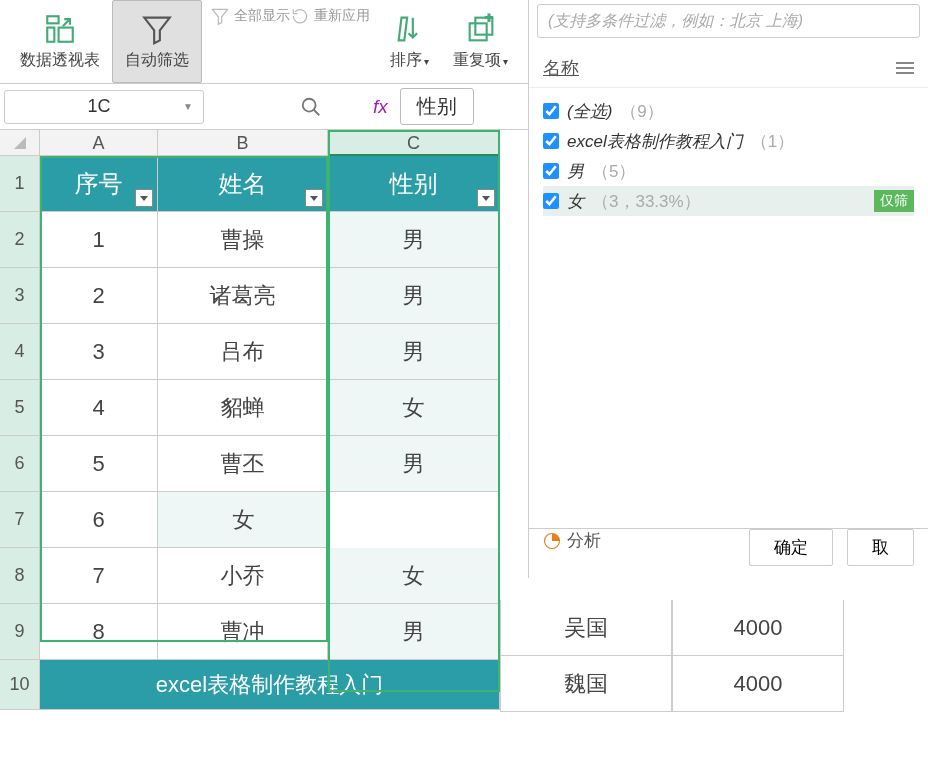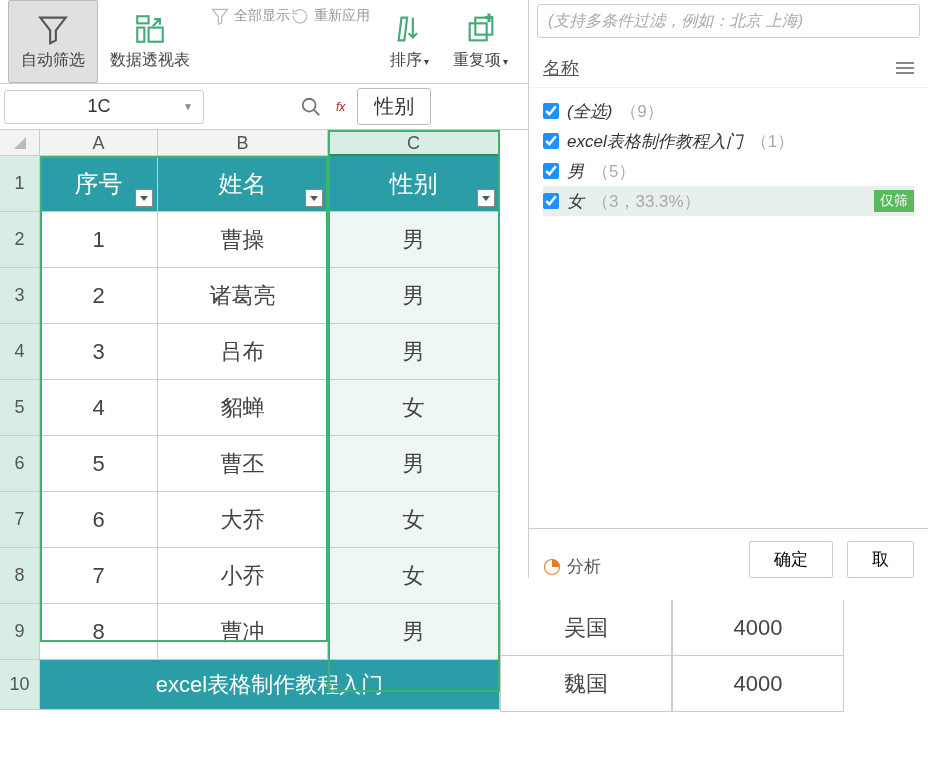--- a/index.html
+++ b/index.html
@@ -13,21 +13,21 @@
 .tool-sub { display: flex; justify-content: center; padding: 0 8px; font-size: 14px; color: #999; }
 .tool-sub-item { display: flex; align-items: center; height: 32px; gap: 4px; }
 .tool-sub-item svg { width: 20px; height: 20px; }
 
 .namebox-row { display: flex; align-items: center; height: 46px; border-bottom: 1px solid #ccc; padding: 8px 4px; gap: 6px; }
 .namebox { width: 200px; height: 34px; border: 1px solid #ccc; border-radius: 3px; display: flex; align-items: center; padding: 0 10px; font-size: 18px; color: #333; position: relative; }
 .namebox-text { flex: 1; text-align: center; }
 .namebox .caret { font-size: 10px; color: #888; }
 .fx-icons { display: flex; gap: 14px; margin-left: 90px; align-items: center; }
 .fx-icons svg { width: 22px; height: 22px; }
-.fx-text { font-style: italic; font-size: 12px; color: #b91c1c; }
+.fx-text { font-style: italic; font-size: 19px; color: #a21caf; margin-left: 37px; }
 .formula-preview { border: 1px solid #bbb; border-radius: 3px; padding: 4px 16px; font-size: 20px; color: #333; margin-left: 6px; }
 
 .sheet { position: relative; }
 .col-headers { display: flex; height: 26px; }
 .corner { width: 40px; border-right: 1px solid #ccc; border-bottom: 1px solid #ccc; background: #f3f3f3; display:flex; align-items:center; justify-content:center; }
 .corner svg { width:12px; height:12px; }
 .col-h { border-right: 1px solid #ccc; border-bottom: 1px solid #ccc; background: #f3f3f3; text-align: center; font-size: 18px; color: #555; line-height: 26px; }
 .col-h.sel { background: #d8ede4; border-bottom: 2px solid #2e8b57; }
 .col-A { width: 118px; } .col-B { width: 170px; } .col-C { width: 172px; }
 
@@ -54,48 +54,48 @@
 .panel-head { display:flex; justify-content:space-between; align-items:center; height: 40px; padding: 0 14px; margin-top: 10px; font-size: 18px; color: #555; border-bottom: 1px solid #eee; text-decoration: underline; }
 .hamburger { display:flex; flex-direction:column; gap:3px; }
 .hamburger span { width:18px; height:2px; background:#888; }
 .panel-list { padding: 8px 14px; }
 .opt { display:flex; align-items:center; height: 30px; gap: 8px; font-size: 17px; }
 .opt input { width: 16px; height: 16px; accent-color: #1e90ff; }
 .opt .label { color: #333; font-style: italic; }
 .opt .count { color: #aaa; }
 .opt.hilite { background: #e8f0ee; }
 .only-btn { margin-left:auto; background:#5cb85c; color:#fff; font-size:14px; padding:2px 6px; }
-.panel-foot { position:absolute; bottom:0; left:0; right:0; height: 50px; border-top:1px solid #ccc; display:flex; align-items:flex-end; padding: 0 14px; gap:14px; }
+.panel-foot { position:absolute; bottom:0; left:0; right:0; height: 50px; border-top:1px solid #ccc; display:flex; align-items:flex-start; padding: 0 14px; gap:14px; }
 .analysis { display:flex; align-items:center; gap:6px; font-size:17px; color:#555; }
 .analysis svg { width:18px; height:18px; }
 .panel-foot .spacer { flex:1; }
 .p-btn { border:1px solid #ccc; background:#fff; padding: 6px 24px; font-size:17px; border-radius:2px; }
 
 .under-row { display:flex; position:absolute; top:576px; left:500px; }
 .under-cell { width:172px; height:56px; border:1px solid #ccc; display:flex; align-items:center; justify-content:center; font-size:22px; color:#444; border-top:none; }
 </style>
 </head>
 <body>
 
 <div class="toolbar">
-  <div class="tool-btn active">
-    <svg viewBox="0 0 24 24" fill="none" stroke="#555" stroke-width="1.5">
-        <path d="M3 4 L21 4 L14 13 L14 20 L10 22 L10 13 Z"></path>
-      </svg>
-    <span>自动筛选</span>
-  </div>
   <div class="tool-btn">
     <svg viewBox="0 0 24 24" fill="none" stroke="#4a7" stroke-width="1.5">
         <rect x="3" y="3" width="8" height="5"></rect>
         <rect x="3" y="11" width="5" height="10"></rect>
         <rect x="11" y="11" width="10" height="10"></rect>
         <path d="M15 5 L19 5 L19 9" stroke="#4a7"></path>
         <path d="M19 5 L14 10" stroke="#4a7"></path>
       </svg>
     <span>数据透视表</span>
+  </div>
+  <div class="tool-btn active">
+    <svg viewBox="0 0 24 24" fill="none" stroke="#555" stroke-width="1.5">
+        <path d="M3 4 L21 4 L14 13 L14 20 L10 22 L10 13 Z"></path>
+      </svg>
+    <span>自动筛选</span>
   </div>
   <div class="tool-sub">
     <div class="tool-sub-item">
       <svg viewBox="0 0 24 24" fill="none" stroke="#bbb" stroke-width="1.5">
           <path d="M3 4 L21 4 L14 13 L14 20 L10 22 L10 13 Z"></path>
         </svg>
       <span>全部显示</span>
     </div>
     <div class="tool-sub-item">
       <svg viewBox="0 0 24 24" fill="none" stroke="#bbb" stroke-width="1.5">
@@ -206,21 +206,20 @@
         </div>
         <div class="row data-row">
           <div class="row-h sel" style="height:56px">6</div>
           <div class="cell col-A">5</div>
           <div class="cell col-B">曹丕</div>
           <div class="cell col-C">男</div>
         </div>
         <div class="row data-row">
           <div class="row-h sel" style="height:56px">7</div>
           <div class="cell col-A">6</div>
-          <div class="cell col-B">大乔</div>
           <div class="cell col-C">女</div>
         </div>
         <div class="row data-row">
           <div class="row-h sel" style="height:56px">8</div>
           <div class="cell col-A">7</div>
           <div class="cell col-B">小乔</div>
           <div class="cell col-C">女</div>
         </div>
         <div class="row data-row">
           <div class="row-h sel" style="height:56px">9</div>

